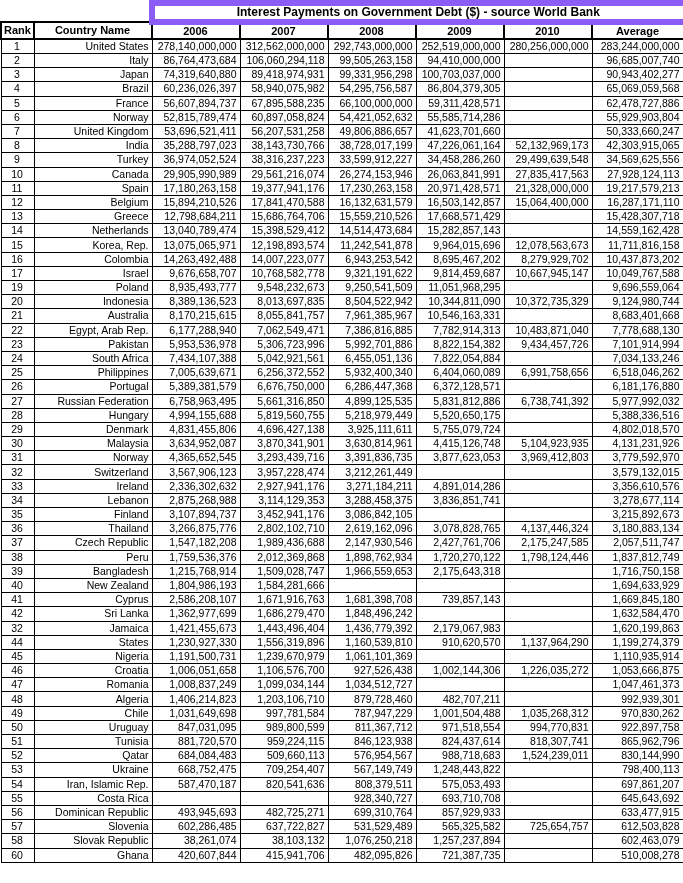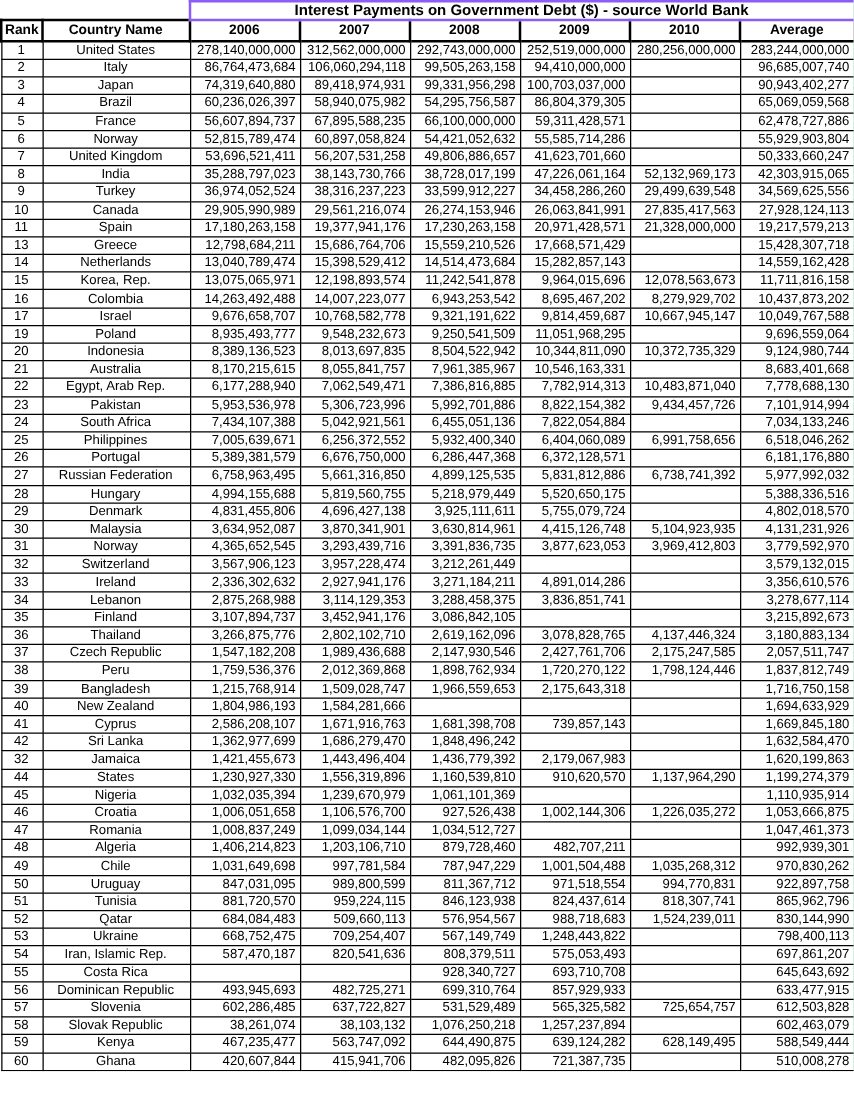--- a/index.html
+++ b/index.html
@@ -29,31 +29,31 @@
     overflow: hidden;
   }
   tr.title-row .spacer {
     border: none;
     background: #fff;
   }
   tr.title-row .title-cell {
     font-weight: bold;
     font-size: 12px;
     text-align: center;
-    border: 2px solid #8b5cf6;
+    border: 6px solid #8b5cf6;
   }
   tr.header-row th {
     font-weight: bold;
     font-size: 11px;
     text-align: center;
     border: 2px solid #000;
     height: 17px;
   }
   td.rank    { text-align: center; }
-  td.country { text-align: center; margin-top: 20px; }
+  td.country { text-align: right; margin-top: 20px; }
   td.num     { text-align: right; }
   
   tr > *:last-child { border-right: 3px solid #00b050; }
   tr.title-row .title-cell { border-right: 3px solid #00b050; }
 </style>
 </head>
 <body>
 
 <table>
   <colgroup>
@@ -187,20 +187,30 @@
         <td class="rank">11</td>
         <td class="country">Spain</td>
         <td class="num">17,180,263,158</td>
         <td class="num">19,377,941,176</td>
         <td class="num">17,230,263,158</td>
         <td class="num">20,971,428,571</td>
         <td class="num">21,328,000,000</td>
         <td class="num">19,217,579,213</td>
       </tr>
       <tr>
+        <td class="rank">12</td>
+        <td class="country">Belgium</td>
+        <td class="num">15,894,210,526</td>
+        <td class="num">17,841,470,588</td>
+        <td class="num">16,132,631,579</td>
+        <td class="num">16,503,142,857</td>
+        <td class="num">15,064,400,000</td>
+        <td class="num">16,287,171,110</td>
+      </tr>
+      <tr>
         <td class="rank">13</td>
         <td class="country">Greece</td>
         <td class="num">12,798,684,211</td>
         <td class="num">15,686,764,706</td>
         <td class="num">15,559,210,526</td>
         <td class="num">17,668,571,429</td>
         <td class="num"></td>
         <td class="num">15,428,307,718</td>
       </tr>
       <tr>
@@ -499,21 +509,21 @@
         <td class="num">1,230,927,330</td>
         <td class="num">1,556,319,896</td>
         <td class="num">1,160,539,810</td>
         <td class="num">910,620,570</td>
         <td class="num">1,137,964,290</td>
         <td class="num">1,199,274,379</td>
       </tr>
       <tr>
         <td class="rank">45</td>
         <td class="country">Nigeria</td>
-        <td class="num">1,032,035,394</td>
+        <td class="num">1,191,500,731</td>
         <td class="num">1,239,670,979</td>
         <td class="num">1,061,101,369</td>
         <td class="num"></td>
         <td class="num"></td>
         <td class="num">1,110,935,914</td>
       </tr>
       <tr>
         <td class="rank">46</td>
         <td class="country">Croatia</td>
         <td class="num">1,006,051,658</td>
@@ -637,30 +647,20 @@
         <td class="rank">58</td>
         <td class="country">Slovak Republic</td>
         <td class="num">38,261,074</td>
         <td class="num">38,103,132</td>
         <td class="num">1,076,250,218</td>
         <td class="num">1,257,237,894</td>
         <td class="num"></td>
         <td class="num">602,463,079</td>
       </tr>
       <tr>
-        <td class="rank">59</td>
-        <td class="country">Kenya</td>
-        <td class="num">467,235,477</td>
-        <td class="num">563,747,092</td>
-        <td class="num">644,490,875</td>
-        <td class="num">639,124,282</td>
-        <td class="num">628,149,495</td>
-        <td class="num">588,549,444</td>
-      </tr>
-      <tr>
         <td class="rank">60</td>
         <td class="country">Ghana</td>
         <td class="num">420,607,844</td>
         <td class="num">415,941,706</td>
         <td class="num">482,095,826</td>
         <td class="num">721,387,735</td>
         <td class="num"></td>
         <td class="num">510,008,278</td>
       </tr>
     </tbody>

